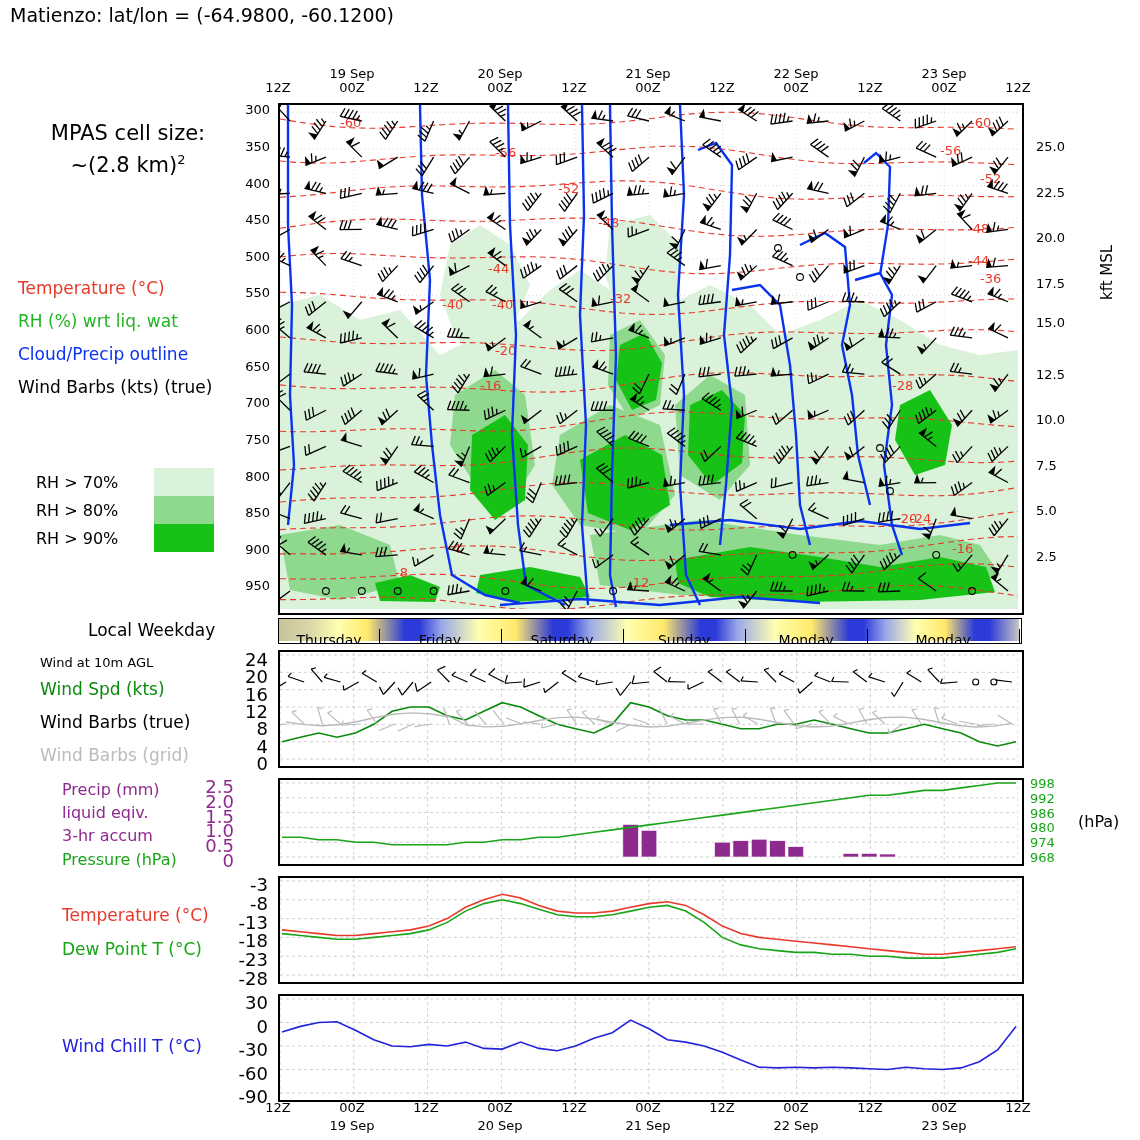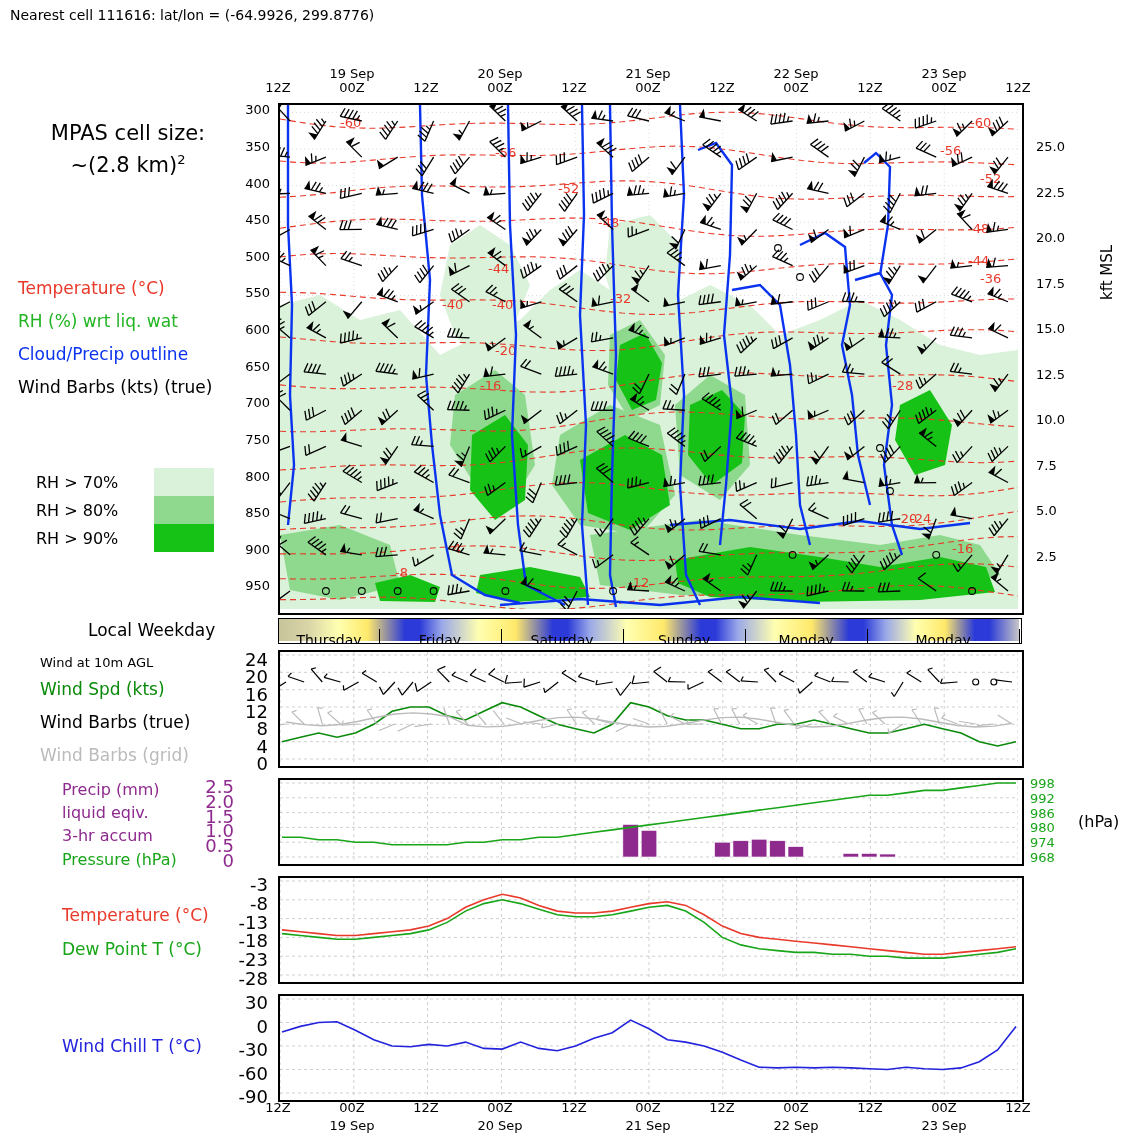--- a/index.html
+++ b/index.html
@@ -69,21 +69,21 @@
   #hpa-unit{left:1078px;top:812px;font-size:16px;color:#000;}
 
   
   .bottick{position:absolute;font-size:13px;color:#000;text-align:center;}
   .botday{position:absolute;font-size:13px;color:#000;text-align:center;}
 </style>
 </head>
 <body>
 
 <div class="abs" id="hdr-left">
-  <div class="sub nowrap">Nearest cell 111616: lat/lon = (-64.9926, 299.8776)</div>
+  <div class="nowrap">Matienzo: lat/lon = (-64.9800, -60.1200)</div>
 </div>
 <div class="abs" id="hdr-right">
 </div>
 
 <div class="abs" id="cellsize">
   <div>MPAS cell size:</div>
   <div>
     <span>~(2.8 km)</span><sup>2</sup>
   </div>
 </div>
@@ -2003,21 +2003,21 @@
     <div class="plab" style="top: 365.605px; width: 42px; right: 4px;">800</div>
     <div class="plab" style="top: 402.233px; width: 42px; right: 4px;">850</div>
     <div class="plab" style="top: 438.86px; width: 42px; right: 4px;">900</div>
     <div class="plab" style="top: 475.488px; width: 42px; right: 4px;">950</div>
   </div>
 <div class="abs" id="klab-host" style="left:1026px;top:103px;width:60px;height:508px;">
     <div class="klab" style="top: 36px; width: 52px; left: 10px;">25.0</div>
     <div class="klab" style="top: 81.5px; width: 52px; left: 10px;">22.5</div>
     <div class="klab" style="top: 127px; width: 52px; left: 10px;">20.0</div>
     <div class="klab" style="top: 172.5px; width: 52px; left: 10px;">17.5</div>
-    <div class="klab" style="top: 218px; width: 52px; left: 10px;">15.0</div>
+    <div class="klab" style="top: 212px; width: 52px; left: 10px;">15.0</div>
     <div class="klab" style="top: 263.5px; width: 52px; left: 10px;">12.5</div>
     <div class="klab" style="top: 309px; width: 52px; left: 10px;">10.0</div>
     <div class="klab" style="top: 354.5px; width: 52px; left: 10px;">7.5</div>
     <div class="klab" style="top: 400px; width: 52px; left: 10px;">5.0</div>
     <div class="klab" style="top: 445.5px; width: 52px; left: 10px;">2.5</div>
   </div>
 <div id="kft-title">kft MSL</div>
 
 <div class="abs" id="weekday-label">Local Weekday</div>
 <div id="weekday-bar" class="abs">

